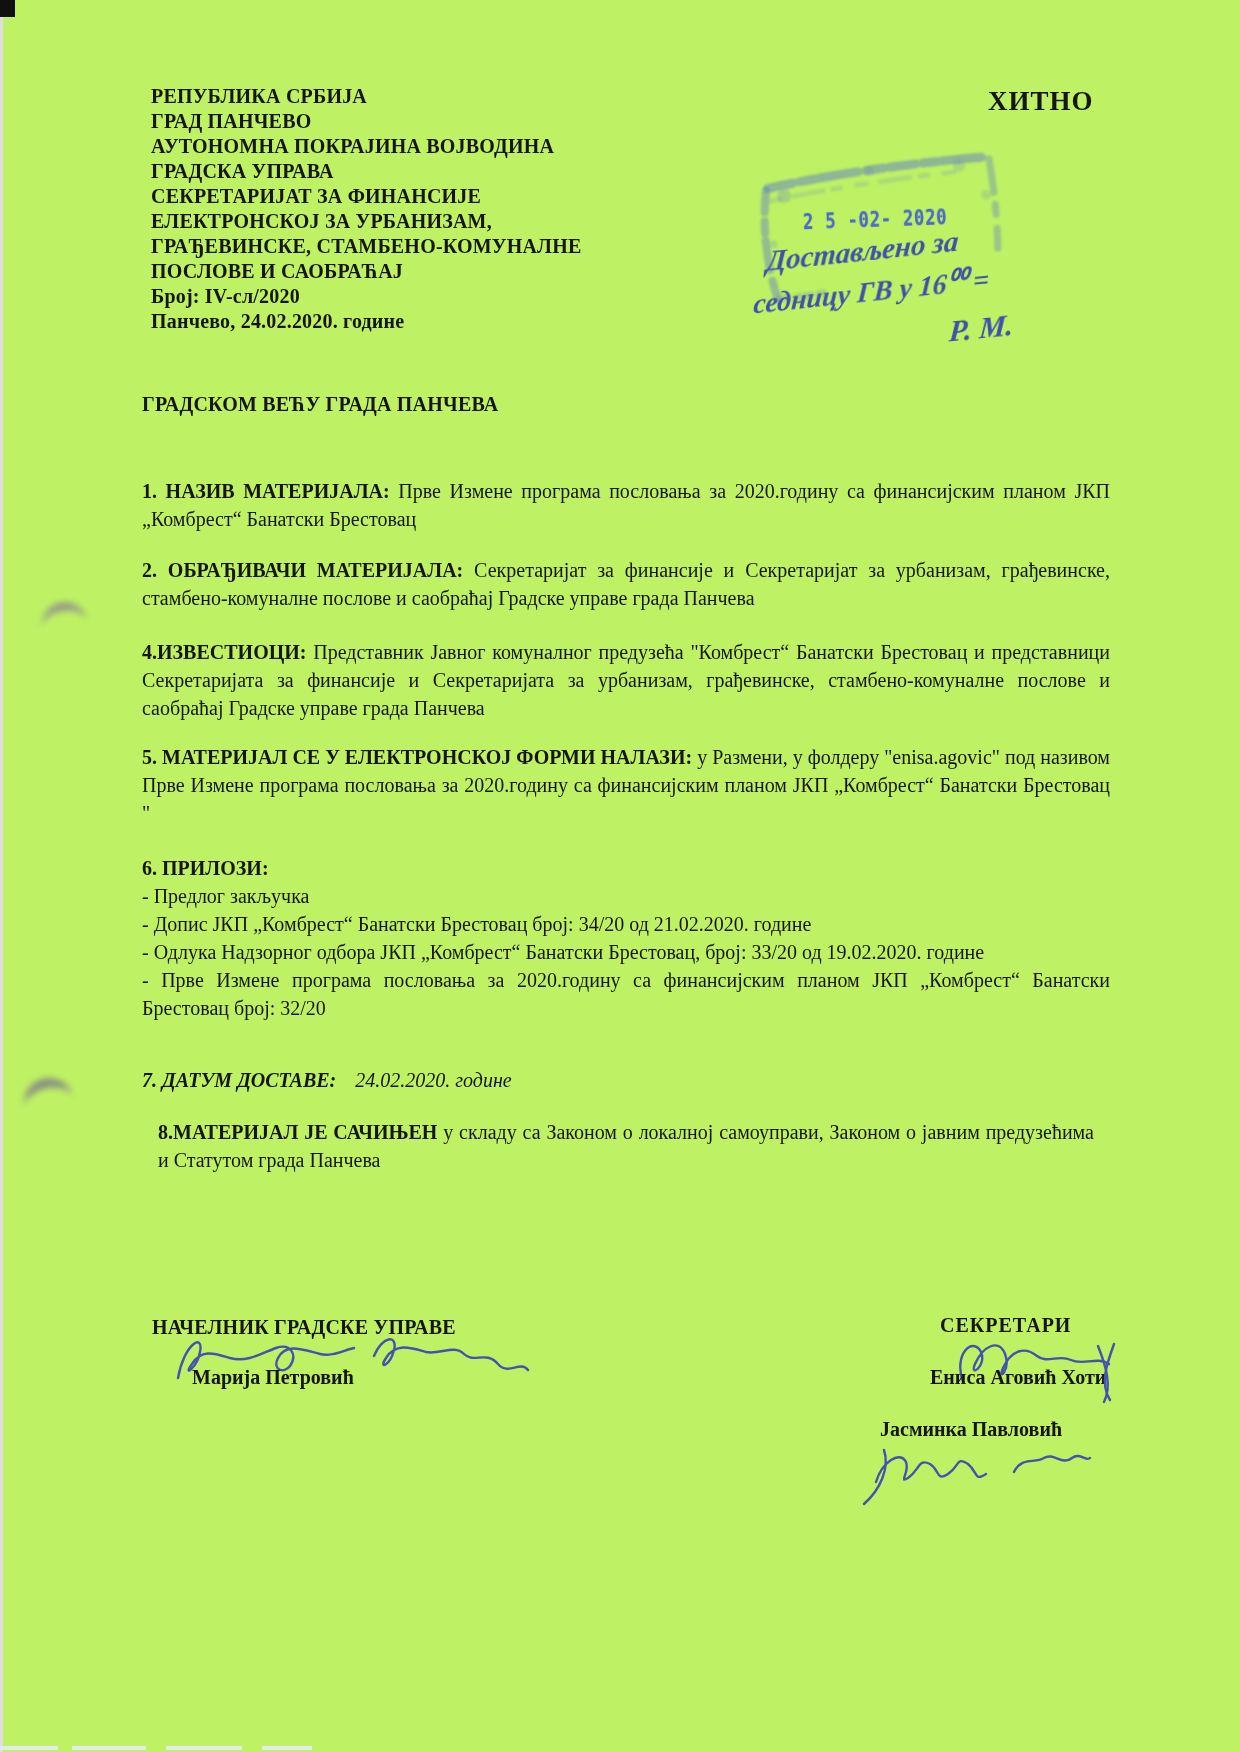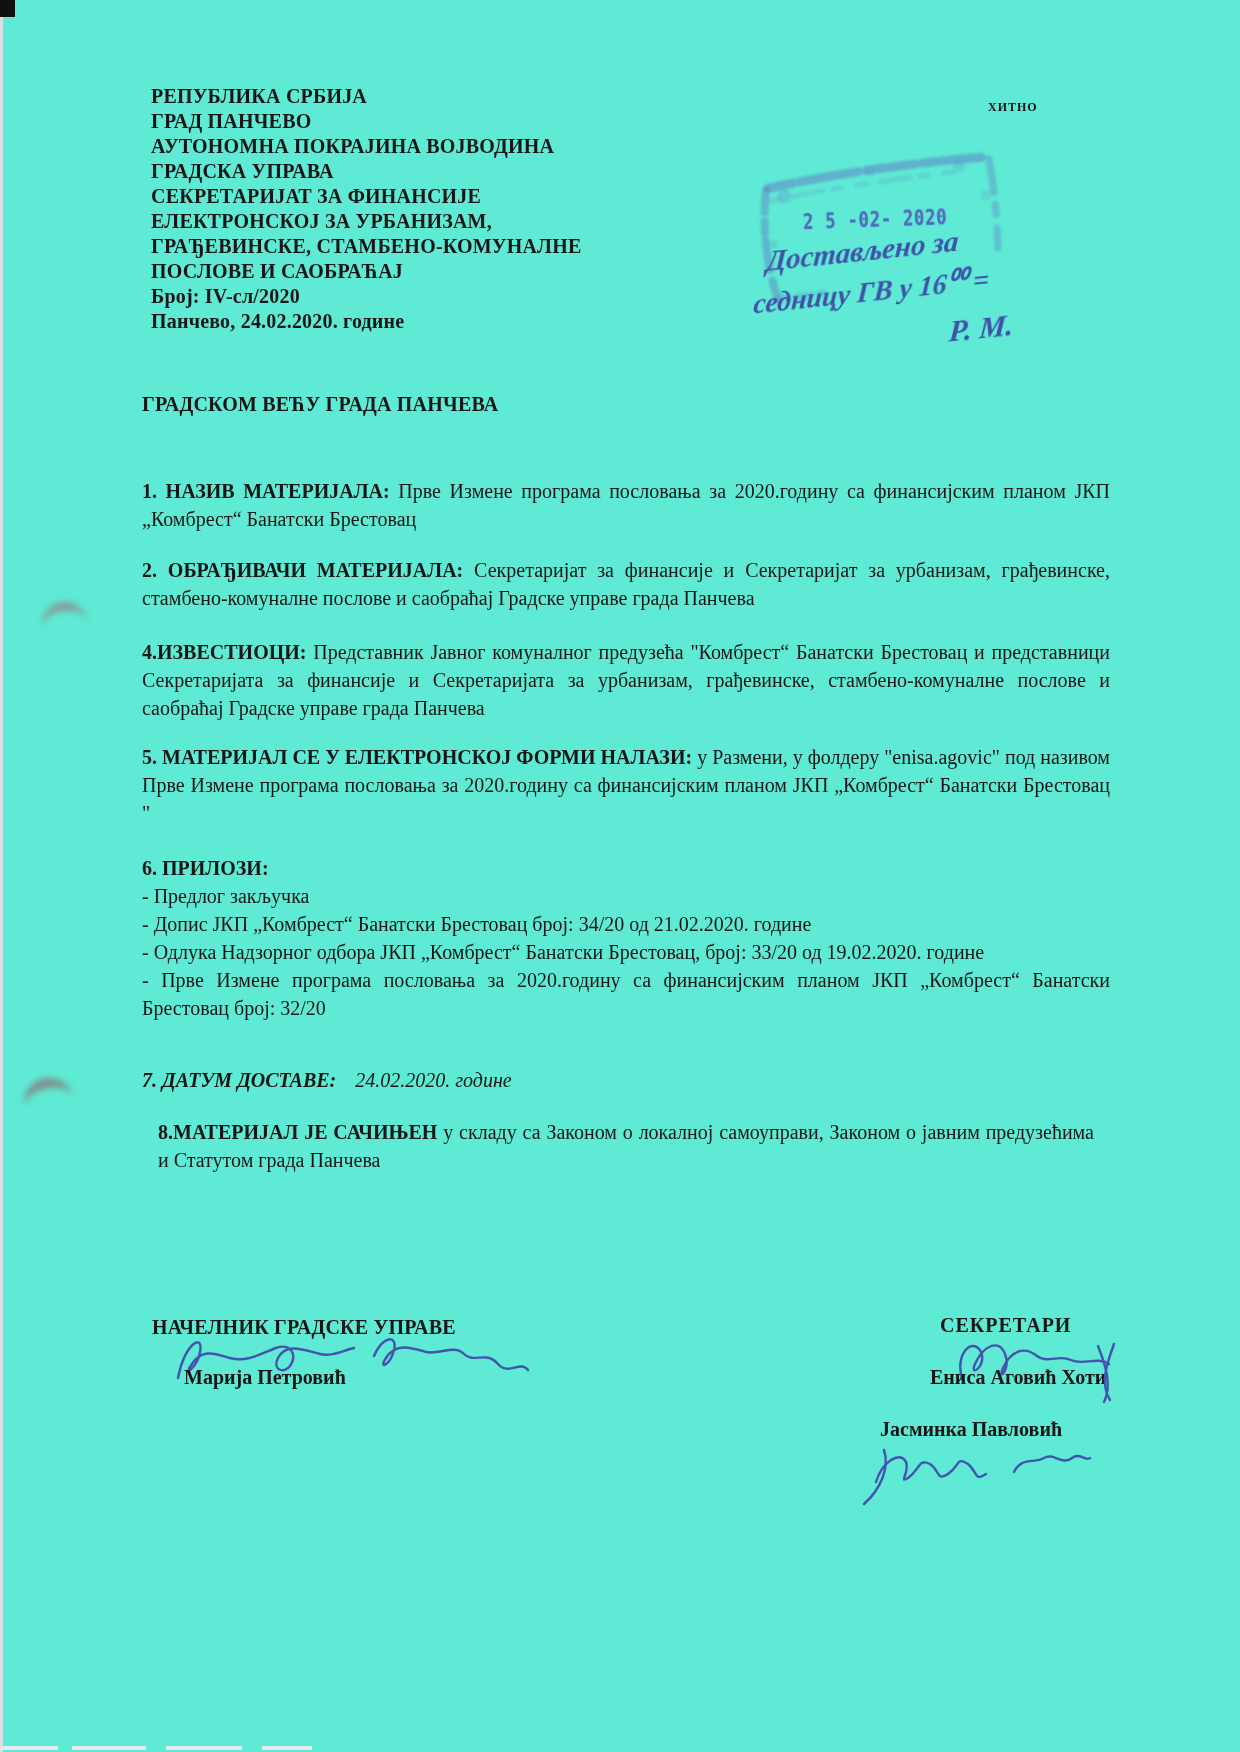--- a/index.html
+++ b/index.html
@@ -4,33 +4,33 @@
 <style>
   html,body{margin:0;padding:0;}
   body{
     width:1240px;height:1752px;
     background:#ffffff;
     font-family:"Liberation Serif", serif;
     color:#161616;
     position:relative;
     overflow:hidden;
   }
-  .page{position:absolute;inset:0;background:#5eead4;}
+  .page{position:absolute;inset:0;background:#bef264;}
 
   
   .edge-line{position:absolute;left:0;top:0;width:3px;height:1752px;background:#dcdfe2;}
   .corner-mark{position:absolute;left:0;top:0;width:15px;height:17px;background:#101010;}
   .punch{position:absolute;border-radius:50%;filter:blur(3px);}
   .punch-1{left:42px;top:602px;width:46px;height:38px;border-top:9px solid #8d8d8d;transform:rotate(-8deg);opacity:.85;}
   .punch-2{left:24px;top:1078px;width:50px;height:40px;border-top:10px solid #848484;transform:rotate(-12deg);opacity:.9;}
   .bottom-dash{position:absolute;height:4px;background:#e7eaec;top:1746px;}
 
   
   .org-header{position:absolute;left:151px;top:84px;font-weight:bold;font-size:20px;line-height:25px;letter-spacing:.2px;}
-  .urgency{position:absolute;left:988px;top:100px;font-weight:bold;font-size:12px;letter-spacing:1px;text-align:right;}
+  .urgency{position:absolute;left:988px;top:86px;font-weight:bold;font-size:27px;letter-spacing:1px;text-align:right;}
 
   
   .stamp{position:absolute;left:752px;top:140px;width:290px;height:215px;transform:rotate(-2deg);}
   .stamp svg{position:absolute;left:0;top:0;}
   .stamp-date{
     position:absolute;left:52px;top:66px;
     font-family:"DejaVu Sans Mono", monospace;
     font-weight:bold;font-size:22px;letter-spacing:1px;
     color:#4e6cbe;transform:scaleX(.78);transform-origin:left top;
     text-shadow:0 0 1px #6b86cc;white-space:nowrap;
@@ -163,21 +163,21 @@
       <span class="lead">8.МАТЕРИЈАЛ ЈЕ САЧИЊЕН</span>
       <span>у складу са Законом о локалној самоуправи, Законом о јавним предузећима и Статутом града Панчева</span>
     </div>
   </div>
 
   <div class="sig-title" style="left:152px;top:1316px">НАЧЕЛНИК ГРАДСКЕ УПРАВЕ</div>
   <svg class="sig-svg" style="left:168px;top:1324px" width="370" height="78" viewBox="0 0 370 78">
     <path class="sig-stroke" d="M10,54 C16,20 36,8 32,28 C29,44 14,54 24,40 C34,24 48,30 62,34 C80,39 96,28 108,24 C122,19 130,30 122,42 C116,50 104,46 110,34 C118,18 136,26 152,30 C164,33 176,26 186,24"></path>
     <path class="sig-stroke" d="M206,32 C214,12 230,10 226,26 C222,42 210,46 218,34 C228,18 244,24 258,28 C272,31 286,20 296,30 C306,40 318,26 330,40 C340,52 352,36 360,46"></path>
   </svg>
-  <div class="sig-name" style="left:184px;top:1366px">Марија Петровић</div>
+  <div class="sig-name" style="left:192px;top:1366px">Марија Петровић</div>
 
   <div class="sig-title" style="left:940px;top:1314px;letter-spacing:1px">СЕКРЕТАРИ</div>
   <svg class="sig-svg" style="left:945px;top:1330px" width="180" height="60" viewBox="0 0 180 60">
     <path class="sig-stroke" d="M18,52 C8,24 28,6 36,22 C42,36 24,48 30,34 C38,16 54,8 60,24 C66,40 52,52 58,38 C66,20 80,16 92,26 C102,34 114,24 126,30 C138,36 152,26 164,34"></path>
   </svg>
   <div class="sig-name" style="left:930px;top:1366px">Ениса Аговић Хоти</div>
   <svg class="sig-svg" style="left:1088px;top:1338px" width="36" height="68" viewBox="0 0 36 68">
     <path class="sig-stroke" d="M10,8 C18,28 24,48 16,64"></path>
     <path class="sig-stroke" d="M26,6 C18,28 12,46 22,62"></path>
   </svg>

